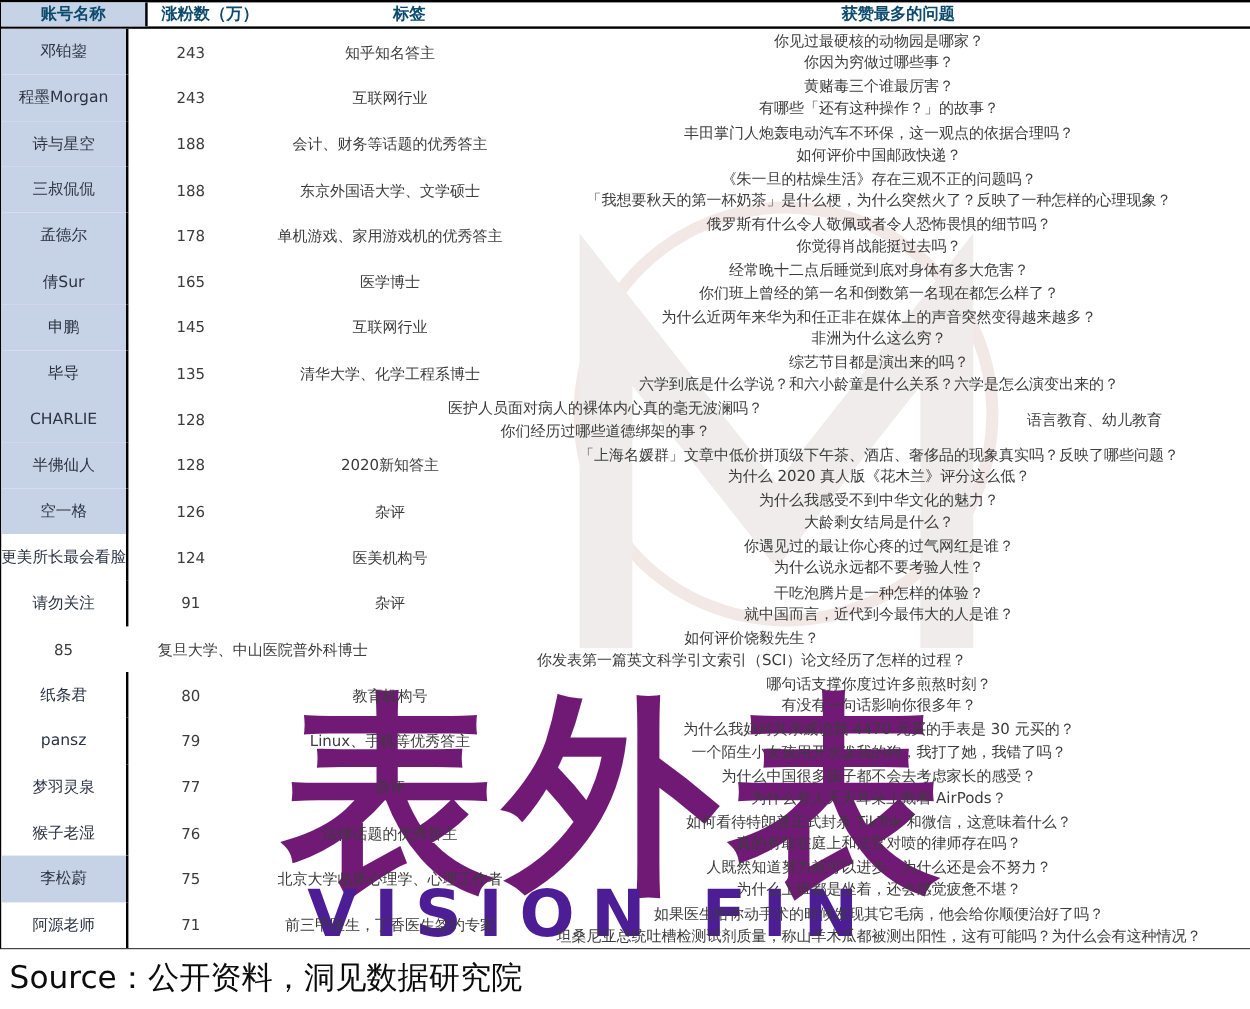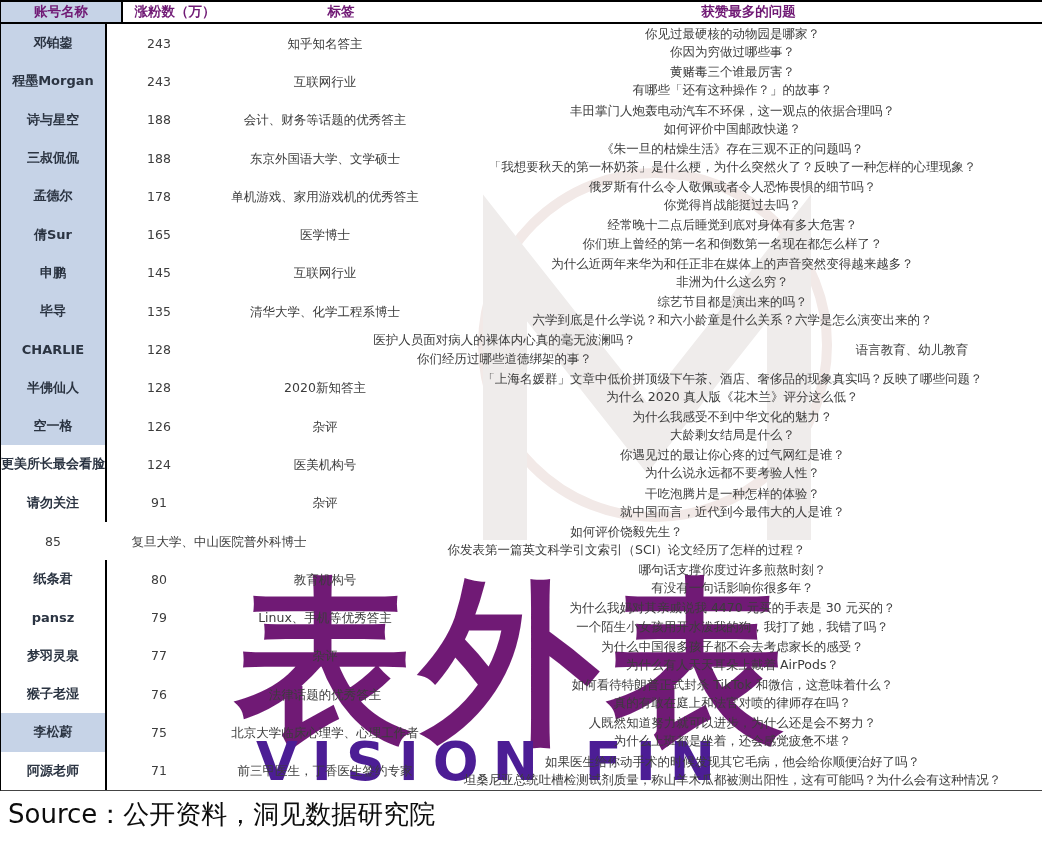--- a/index.html
+++ b/index.html
@@ -13,33 +13,33 @@
   .wm-cn{position:absolute;left:235px;top:545px;font-size:178px;font-weight:700;
          color:#701a75;letter-spacing:8px;white-space:nowrap;}
   .wm-en{position:absolute;left:256px;top:730px;font-size:54px;font-weight:700;
          color:#4c1d95;letter-spacing:14px;white-space:nowrap;}
 
   
   #tbl{position:absolute;left:0;top:0;width:1042px;z-index:1;
        border-top:2px solid #000;box-sizing:border-box;}
   .thead{display:flex;height:22px;border-bottom:2px solid #000;
          border-left:1px solid #000;box-sizing:border-box;
-         font-weight:700;color:#701a75;font-size:13.5px;}
+         font-weight:700;color:#0c4a6e;font-size:13.5px;}
   .th{display:flex;align-items:center;justify-content:center;box-sizing:border-box;}
   .c1{width:122px;}
   .c2{width:104px;}
   .c3{width:228px;}
   .c4{width:587px;}
   .th.c1{background:#c6d3e7;border-right:2px solid #000;}
 
   .tbody{border-left:1px solid #000;border-bottom:1px solid #444;box-sizing:border-box;}
   .tr{display:flex;height:38.3px;}
   .td{display:flex;align-items:center;justify-content:center;box-sizing:border-box;
       color:#3c3c3c;font-size:12.5px;text-align:center;}
-  .td.name{width:106px;border-right:2px solid #000;color:#2b3442;font-size:13px;font-weight:bold;}
+  .td.name{width:106px;border-right:2px solid #000;color:#2b3442;font-size:13px;}
   .td.name.shaded{background:#c6d3e7;}
   .td.fans{width:104px;text-align:right;}
   .td.tag{width:228px;line-height:15px;}
   .td.q{width:587px;flex-direction:column;justify-content:center;line-height:18.2px;
         white-space:nowrap;}
 
   
   #source{position:absolute;left:8px;top:797px;z-index:1;font-size:26px;color:#0c0c0c;}
 </style>
 </head>

